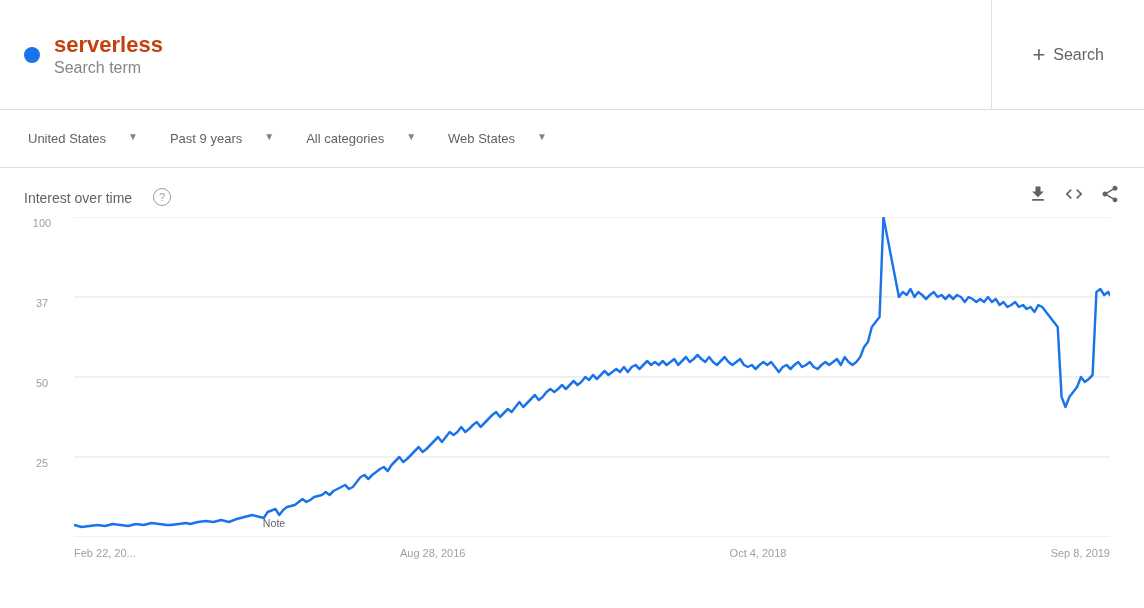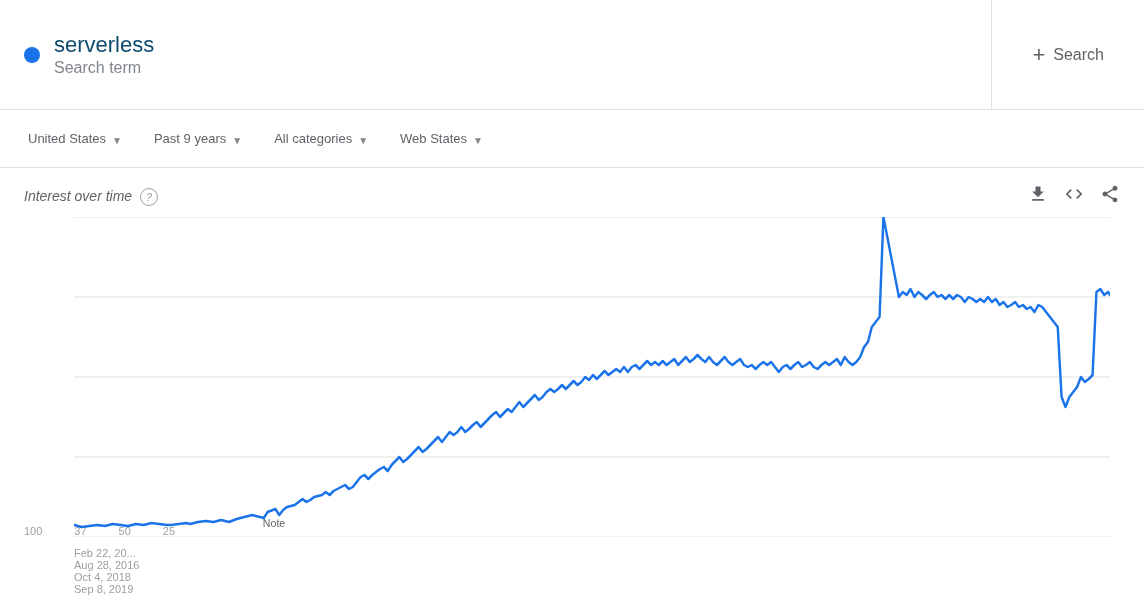--- a/index.html
+++ b/index.html
@@ -24,22 +24,22 @@
       width: 16px;
       height: 16px;
       border-radius: 50%;
       background: #1a73e8;
       margin-right: 14px;
       flex-shrink: 0;
     }
 
     .search-term-text h2 {
       font-size: 22px;
-      font-weight: 400;
-      color: #0c4a6e;
+      font-weight: 700;
+      color: #c2410c;
       line-height: 1.2;
     }
 
     .search-term-text span {
       font-size: 16px;
       color: #80868b;
     }
 
     .compare-section {
       display: flex;
@@ -60,22 +60,22 @@
       display: flex;
       align-items: center;
       padding: 0 16px;
       height: 58px;
       border-bottom: 1px solid #e0e0e0;
       gap: 8px;
     }
 
     .filter-btn {
       display: flex;
-      align-items: flex-end;
-      gap: 6px;
+      align-items: flex-start;
+      gap: 22px;
       padding: 8px 12px;
       border: none;
       background: transparent;
       cursor: pointer;
       font-size: 13px;
       color: #5f6368;
       border-radius: 4px;
     }
 
     .chevron-icon {
@@ -89,23 +89,22 @@
 
     .chart-header {
       display: flex;
       align-items: center;
       justify-content: space-between;
       margin-bottom: 4px;
     }
 
     .chart-title-area {
       display: flex;
-      align-items: flex-start;
-      gap: 8px;
-      font-style: italic;
+      align-items: flex-end;
+      gap: 21px;
     }
 
     .chart-title {
       font-size: 14px;
       color: #5f6368;
       font-weight: 500;
     }
 
     .help-icon {
       width: 18px;
@@ -140,44 +139,43 @@
       margin-top: 8px;
     }
 
     .y-axis-labels {
       position: absolute;
       top: 0;
       left: 0;
       width: 44px;
       bottom: 40px;
       display: flex;
-      flex-direction: row;
+      flex-direction: column;
       justify-content: space-between;
-      align-items: flex-end;
+      align-items: center;
       padding-bottom: 0;
       gap: 24px;
     }
 
     .y-label {
       font-size: 11px;
       color: #9aa0a6;
       padding-right: 8px;
     }
 
     .x-axis-labels {
       position: absolute;
       bottom: 0;
       left: 50px;
       right: 10px;
       height: 36px;
       display: flex;
       justify-content: space-between;
       align-items: flex-start;
       padding-top: 6px;
-      flex-direction: column;
     }
 
     .x-label {
       font-size: 11px;
       color: #9aa0a6;
     }
   </style>
 </head>
 <body>
 

